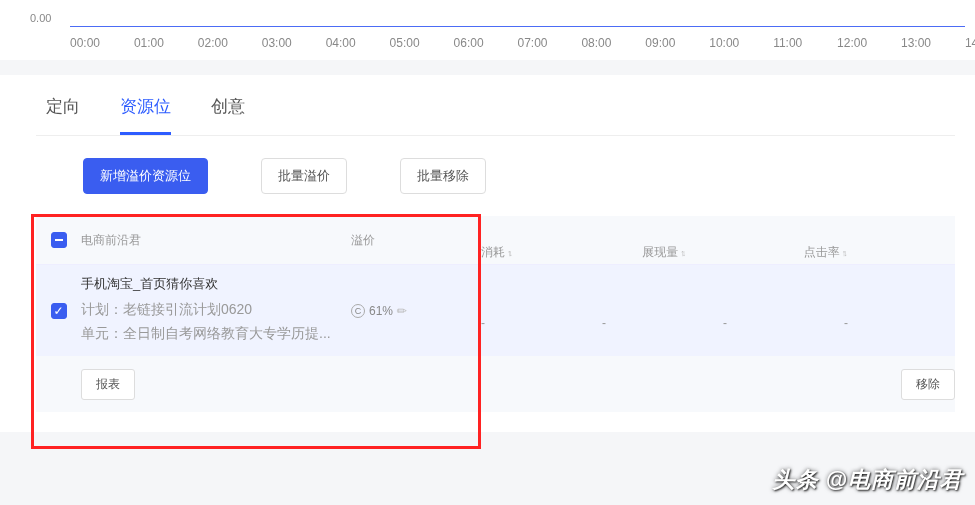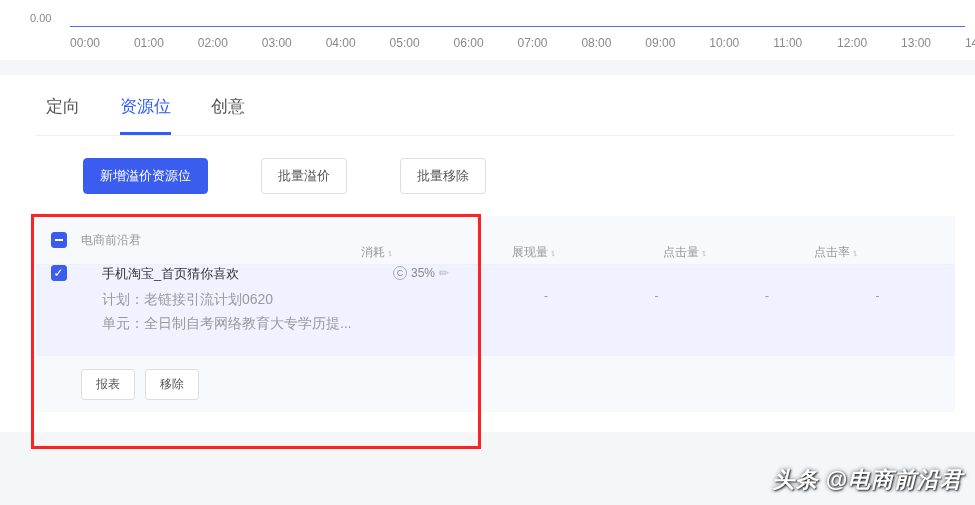--- a/index.html
+++ b/index.html
@@ -19,22 +19,22 @@
   .tab.active { color: #2d5cff; border-bottom: 3px solid #2d5cff; font-weight: 500; }
 
   .toolbar { display: flex; gap: 12px; margin: 22px 0 22px 6px; }
   .btn { padding: 8px 16px; border-radius: 4px; font-size: 13px; cursor: pointer; border: 1px solid #ddd; background: #fff; color: #555; margin-left: 41px; }
   .btn.primary { background: #3a5df0; color: #fff; border-color: #3a5df0; }
 
   .table-zone { position: relative; }
   .highlight-box { position: absolute; top: -2px; left: -5px; width: 450px; height: 235px; border: 3px solid #f22; pointer-events: none; z-index: 5; }
 
   .thead { display: flex; align-items: center; background: #f7f9fc; height: 48px; font-size: 12px; color: #999; }
-  .tbody-row { display: flex; align-items: flex-start; background: #f0f3ff; min-height: 92px; border-top: 1px solid #eef; font-size: 12px; color: #999; gap: 21px; }
-  .footer-row { display: flex; align-items: center; background: #f7f9fc; height: 56px; padding-left: 45px; gap: 10px; }
+  .tbody-row { display: flex; align-items: center; background: #f0f3ff; min-height: 92px; border-top: 1px solid #eef; font-size: 12px; color: #999; }
+  .footer-row { display: flex; align-items: center; background: #f7f9fc; height: 56px; padding-left: 45px; gap: 10px; justify-content: space-between; }
 
   .col-check { width: 45px; display: flex; justify-content: center; }
   .col-info  { width: 270px; padding-right: 10px; }
   .col-prem  { width: 120px; }
   .col-data  { flex: 1; text-align: left; padding-left: 10px; margin-top: 24px; }
 
   .checkbox { width: 16px; height: 16px; border: 1px solid #3a5df0; background: #3a5df0; border-radius: 3px; display: flex; align-items: center; justify-content: center; color:#fff; font-size: 12px; line-height: 1; }
   .cb-indet::before { content: ""; display: block; width: 8px; height: 2px; background: #fff; }
   .cb-check::before { content: "✓"; }
 
@@ -91,39 +91,39 @@
   </div>
 
   <div class="table-zone">
     <div class="highlight-box"></div>
 
     <div class="thead">
       <div class="col-check">
         <div class="checkbox cb-indet"></div>
       </div>
       <div class="col-info">电商前沿君</div>
+      <div class="col-prem">溢价</div>
       <div class="col-data"><span>消耗</span><span class="sort-ic">↑↓</span></div>
       <div class="col-data"><span>展现量</span><span class="sort-ic">↑↓</span></div>
-      <div class="col-data"><span>点击量</span><span class="sort-ic">↑↓</span></div>
       <div class="col-data"><span>点击率</span><span class="sort-ic">↑↓</span></div>
     </div>
 
     <div class="tbody-row">
       <div class="col-check">
         <div class="checkbox cb-check"></div>
       </div>
       <div class="col-info">
         <div class="res-title">手机淘宝_首页猜你喜欢</div>
         <div class="res-sub"><span>计划：</span><span>老链接引流计划0620</span></div>
         <div class="res-sub"><span>单元：</span><span>全日制自考网络教育大专学历提...</span></div>
       </div>
       <div class="col-prem">
         <span class="prem-val">
           <span class="prem-c">C</span>
-          <span>35%</span>
+          <span>61%</span>
           <span class="edit-ic">✎</span>
         </span>
       </div>
       <div class="col-data">-</div>
       <div class="col-data">-</div>
       <div class="col-data">-</div>
       <div class="col-data">-</div>
     </div>
 
     <div class="footer-row">

